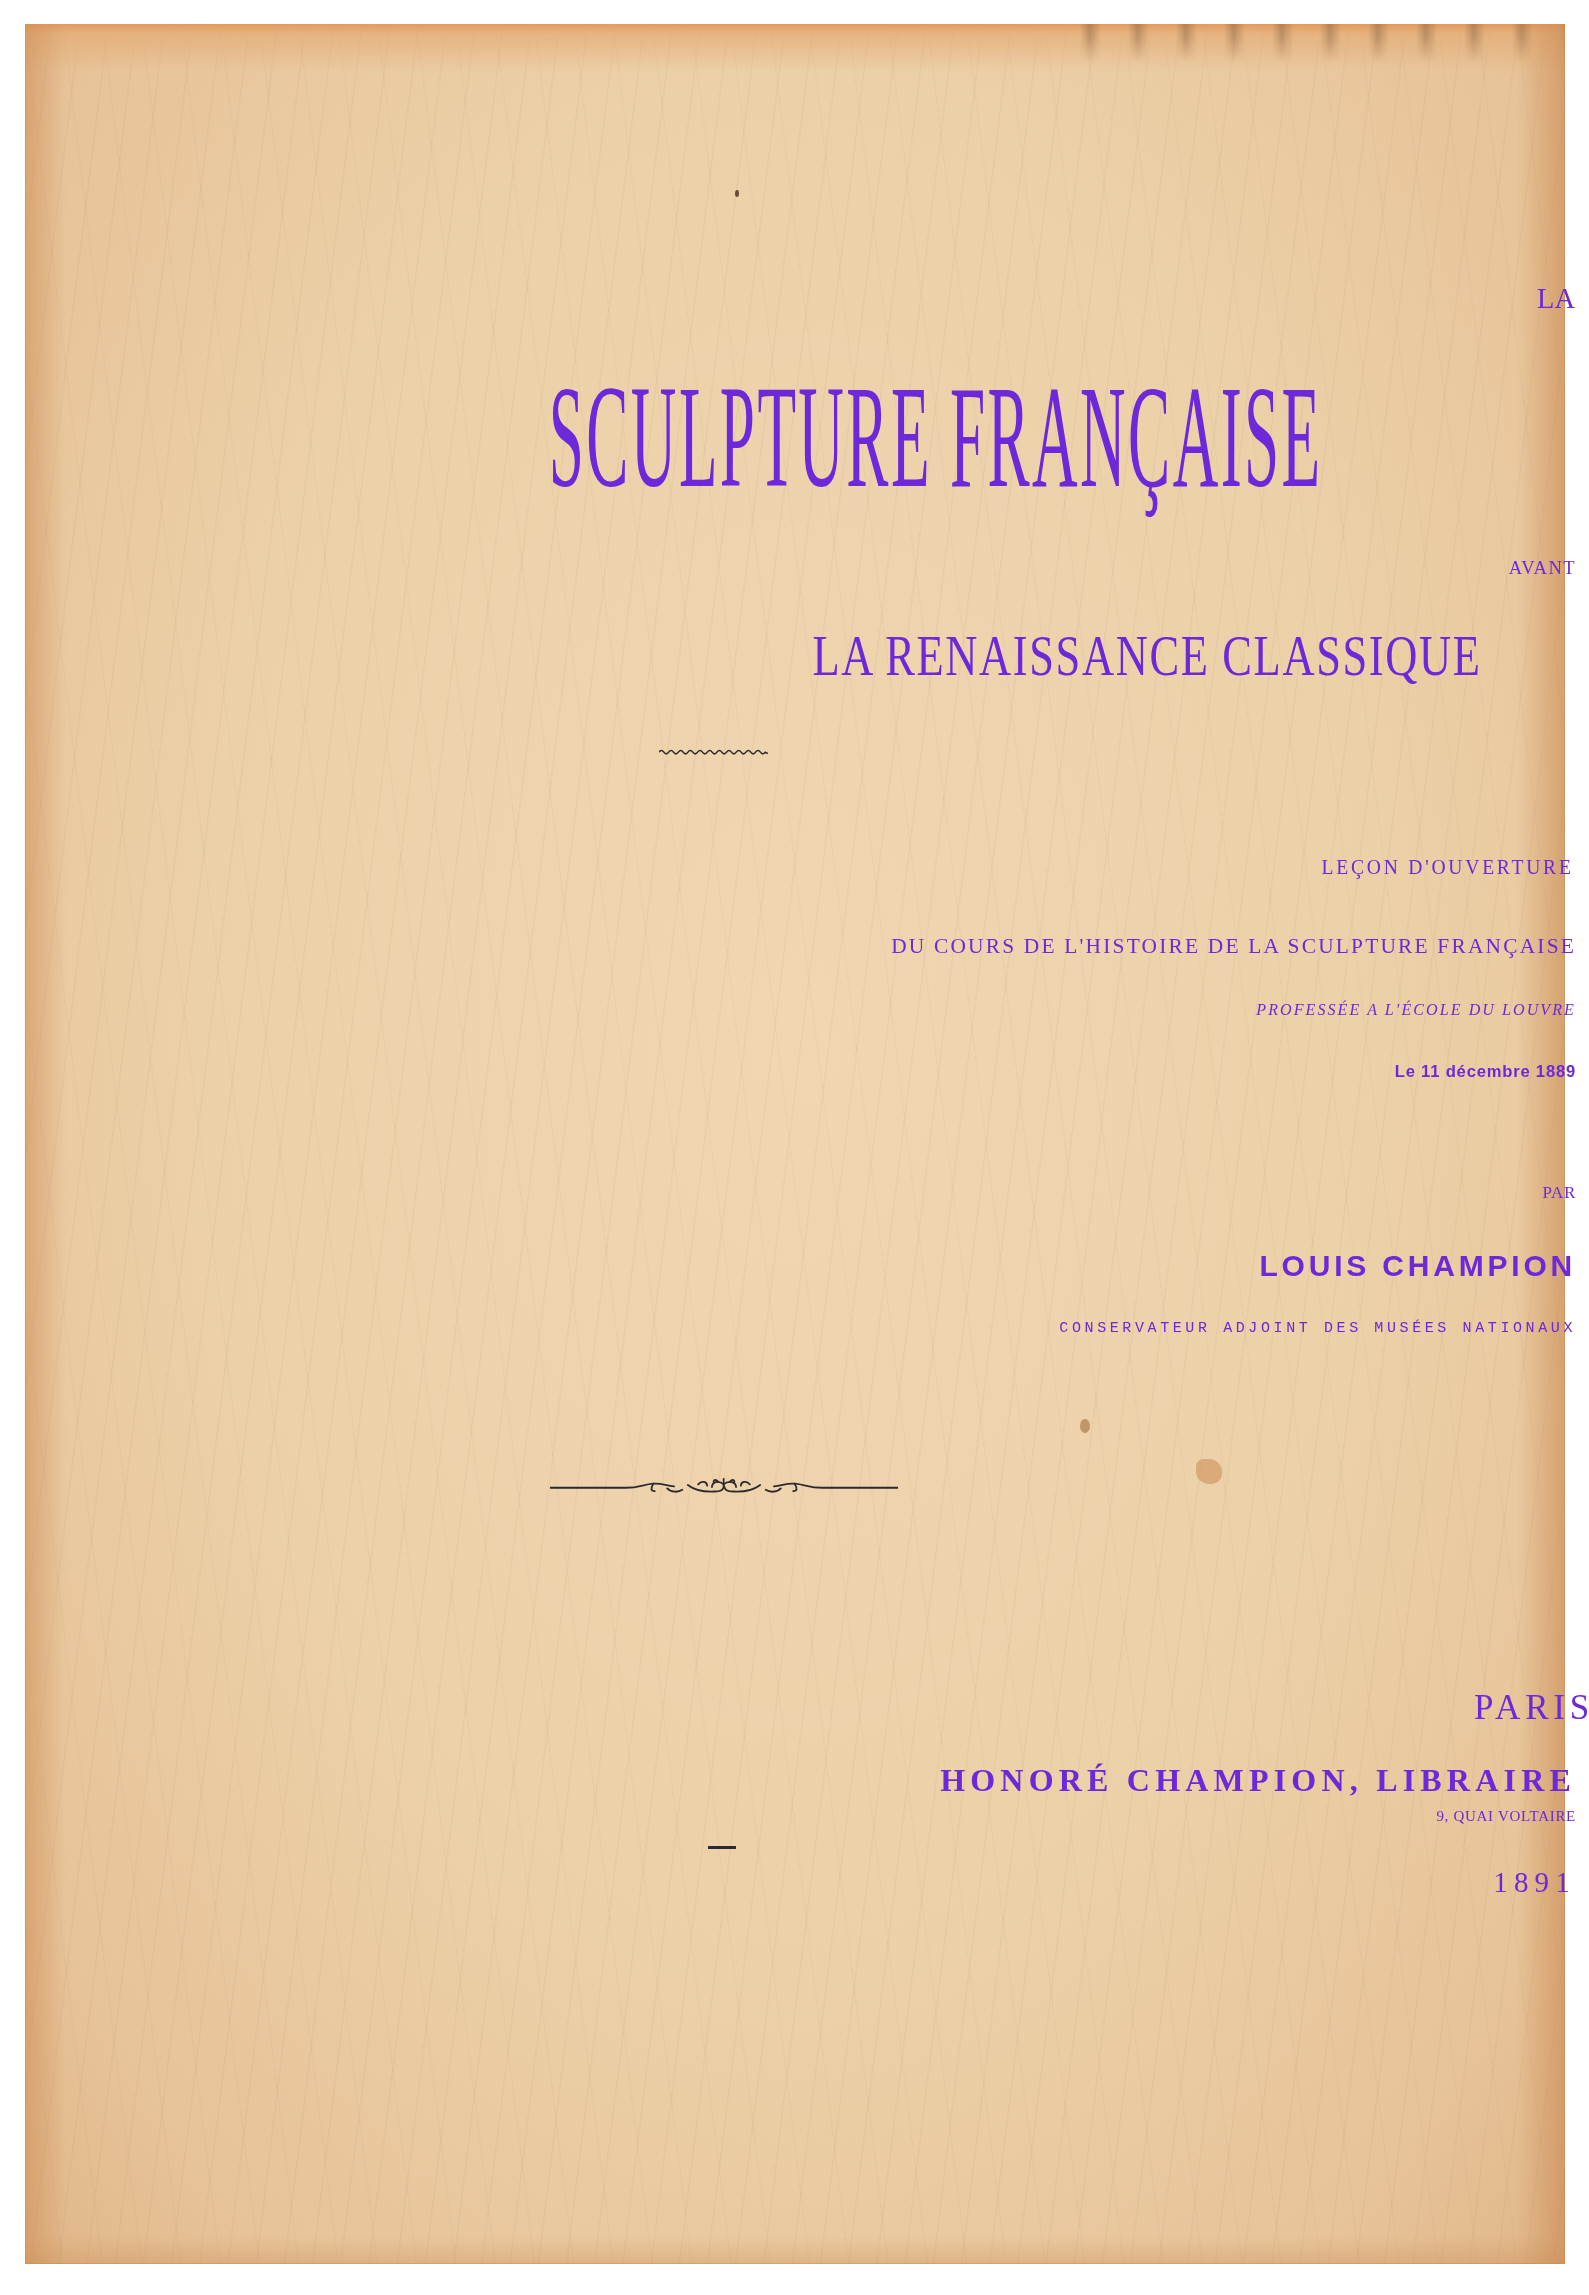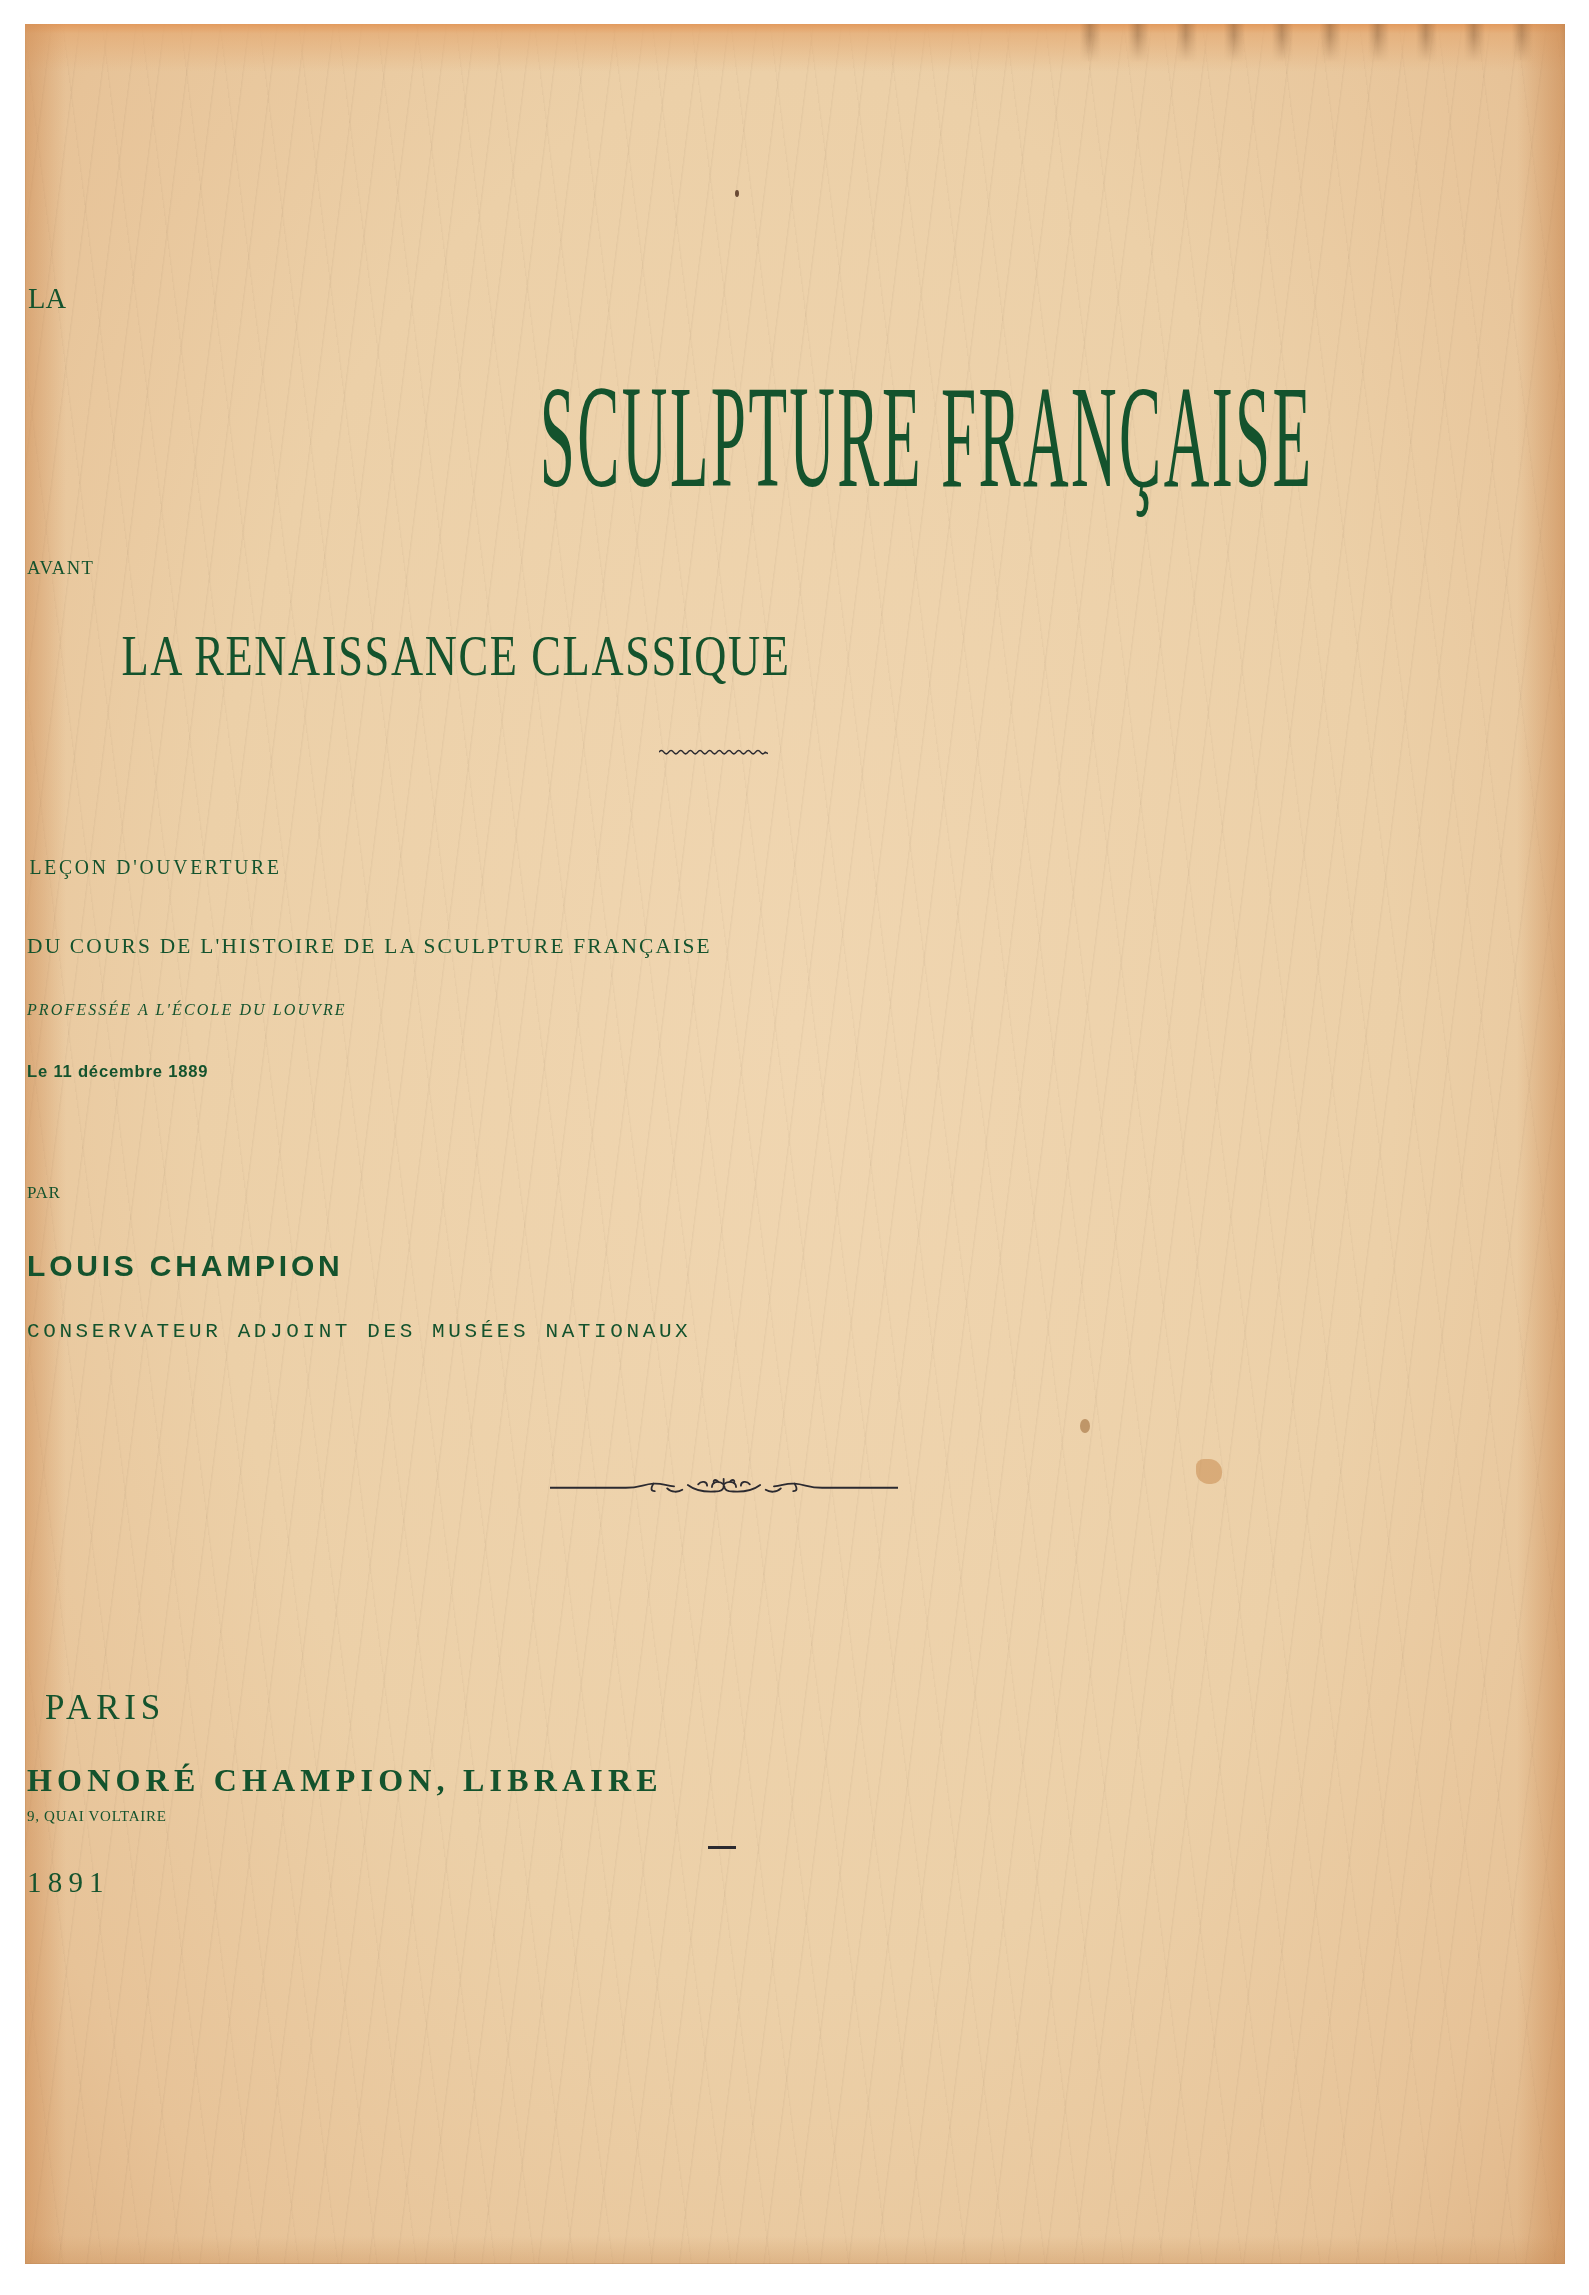--- a/index.html
+++ b/index.html
@@ -39,22 +39,22 @@
     position: absolute; left: 0; bottom: 0; width: 100%; height: 28px;
     background: linear-gradient(to top, rgba(200,140,85,0.35), rgba(200,140,85,0));
   }
   .fibers {
     position: absolute; inset: 0;
     background:
       repeating-linear-gradient(97deg, rgba(120,95,70,0) 0px, rgba(120,95,70,0) 25.5px, rgba(120,95,70,0.07) 26px, rgba(120,95,70,0) 28px),
       repeating-linear-gradient(83deg, rgba(120,95,70,0) 0px, rgba(120,95,70,0) 37px, rgba(120,95,70,0.06) 37px, rgba(120,95,70,0) 39px);
   }
   .line {
-    position: absolute; left: 27px; width: 1540px; text-align: left; white-space: nowrap;
-    line-height: 1; color: #14532d;
+    position: absolute; left: 36px; width: 1540px; text-align: right; white-space: nowrap;
+    line-height: 1; color: #6d28d9;
   }
   .line span { display: inline-block; }
   
   .l-la { top: 283px; font-size: 30px; transform-origin: center top; }
   .l-la span { transform: scaleX(0.95); }
   
   .l-title { top: 363px; font-size: 147px; font-weight: normal; }
   .l-title span { transform: scaleX(0.43); transform-origin: center; letter-spacing: 5.5px; }
   .l-avant { top: 559px; font-size: 18.6px; }
   .l-avant span { letter-spacing: 1.4px; }
@@ -69,21 +69,21 @@
   .l-cours { top: 936px; font-size: 21.4px; }
   .l-cours span { letter-spacing: 2.2px; }
   .l-prof { top: 1002px; font-size: 16px; font-style: italic; }
   .l-prof span { letter-spacing: 2.1px; }
   .l-date { top: 1064px; font-size: 16.6px; font-weight: bold; }
   .l-date span { letter-spacing: 0.8px; }
   .l-par { top: 1184px; font-size: 17px; }
   .l-par span { letter-spacing: 0.7px; }
   .l-author { top: 1251px; font-size: 30px; font-weight: bold; }
   .l-author span { letter-spacing: 3.8px; }
-  .l-title2 { top: 1321px; font-size: 21px; font-family: "Liberation Mono", "DejaVu Sans Mono", monospace; }
+  .l-title2 { top: 1321px; font-size: 15px; font-family: "Liberation Mono", "DejaVu Sans Mono", monospace; }
   .l-title2 span { letter-spacing: 3.6px; }
   .ornament { position: absolute; left: 550px; top: 1476px; width: 348px; height: 23.5px; }
   .l-city { top: 1690px; font-size: 35px; padding-left: 18px; }
   .l-city span { letter-spacing: 4.8px; }
   .l-publisher { top: 1764px; font-size: 32px; font-weight: bold; }
   .l-publisher span { letter-spacing: 5.2px; }
   .l-address { top: 1809px; font-size: 15px; }
   .l-address span { letter-spacing: 0.7px; }
   .dash { position: absolute; left: 708px; top: 1846px; width: 28px; height: 2.8px; background: #2b2a30; }
   .l-year { top: 1868px; font-size: 29px; }

